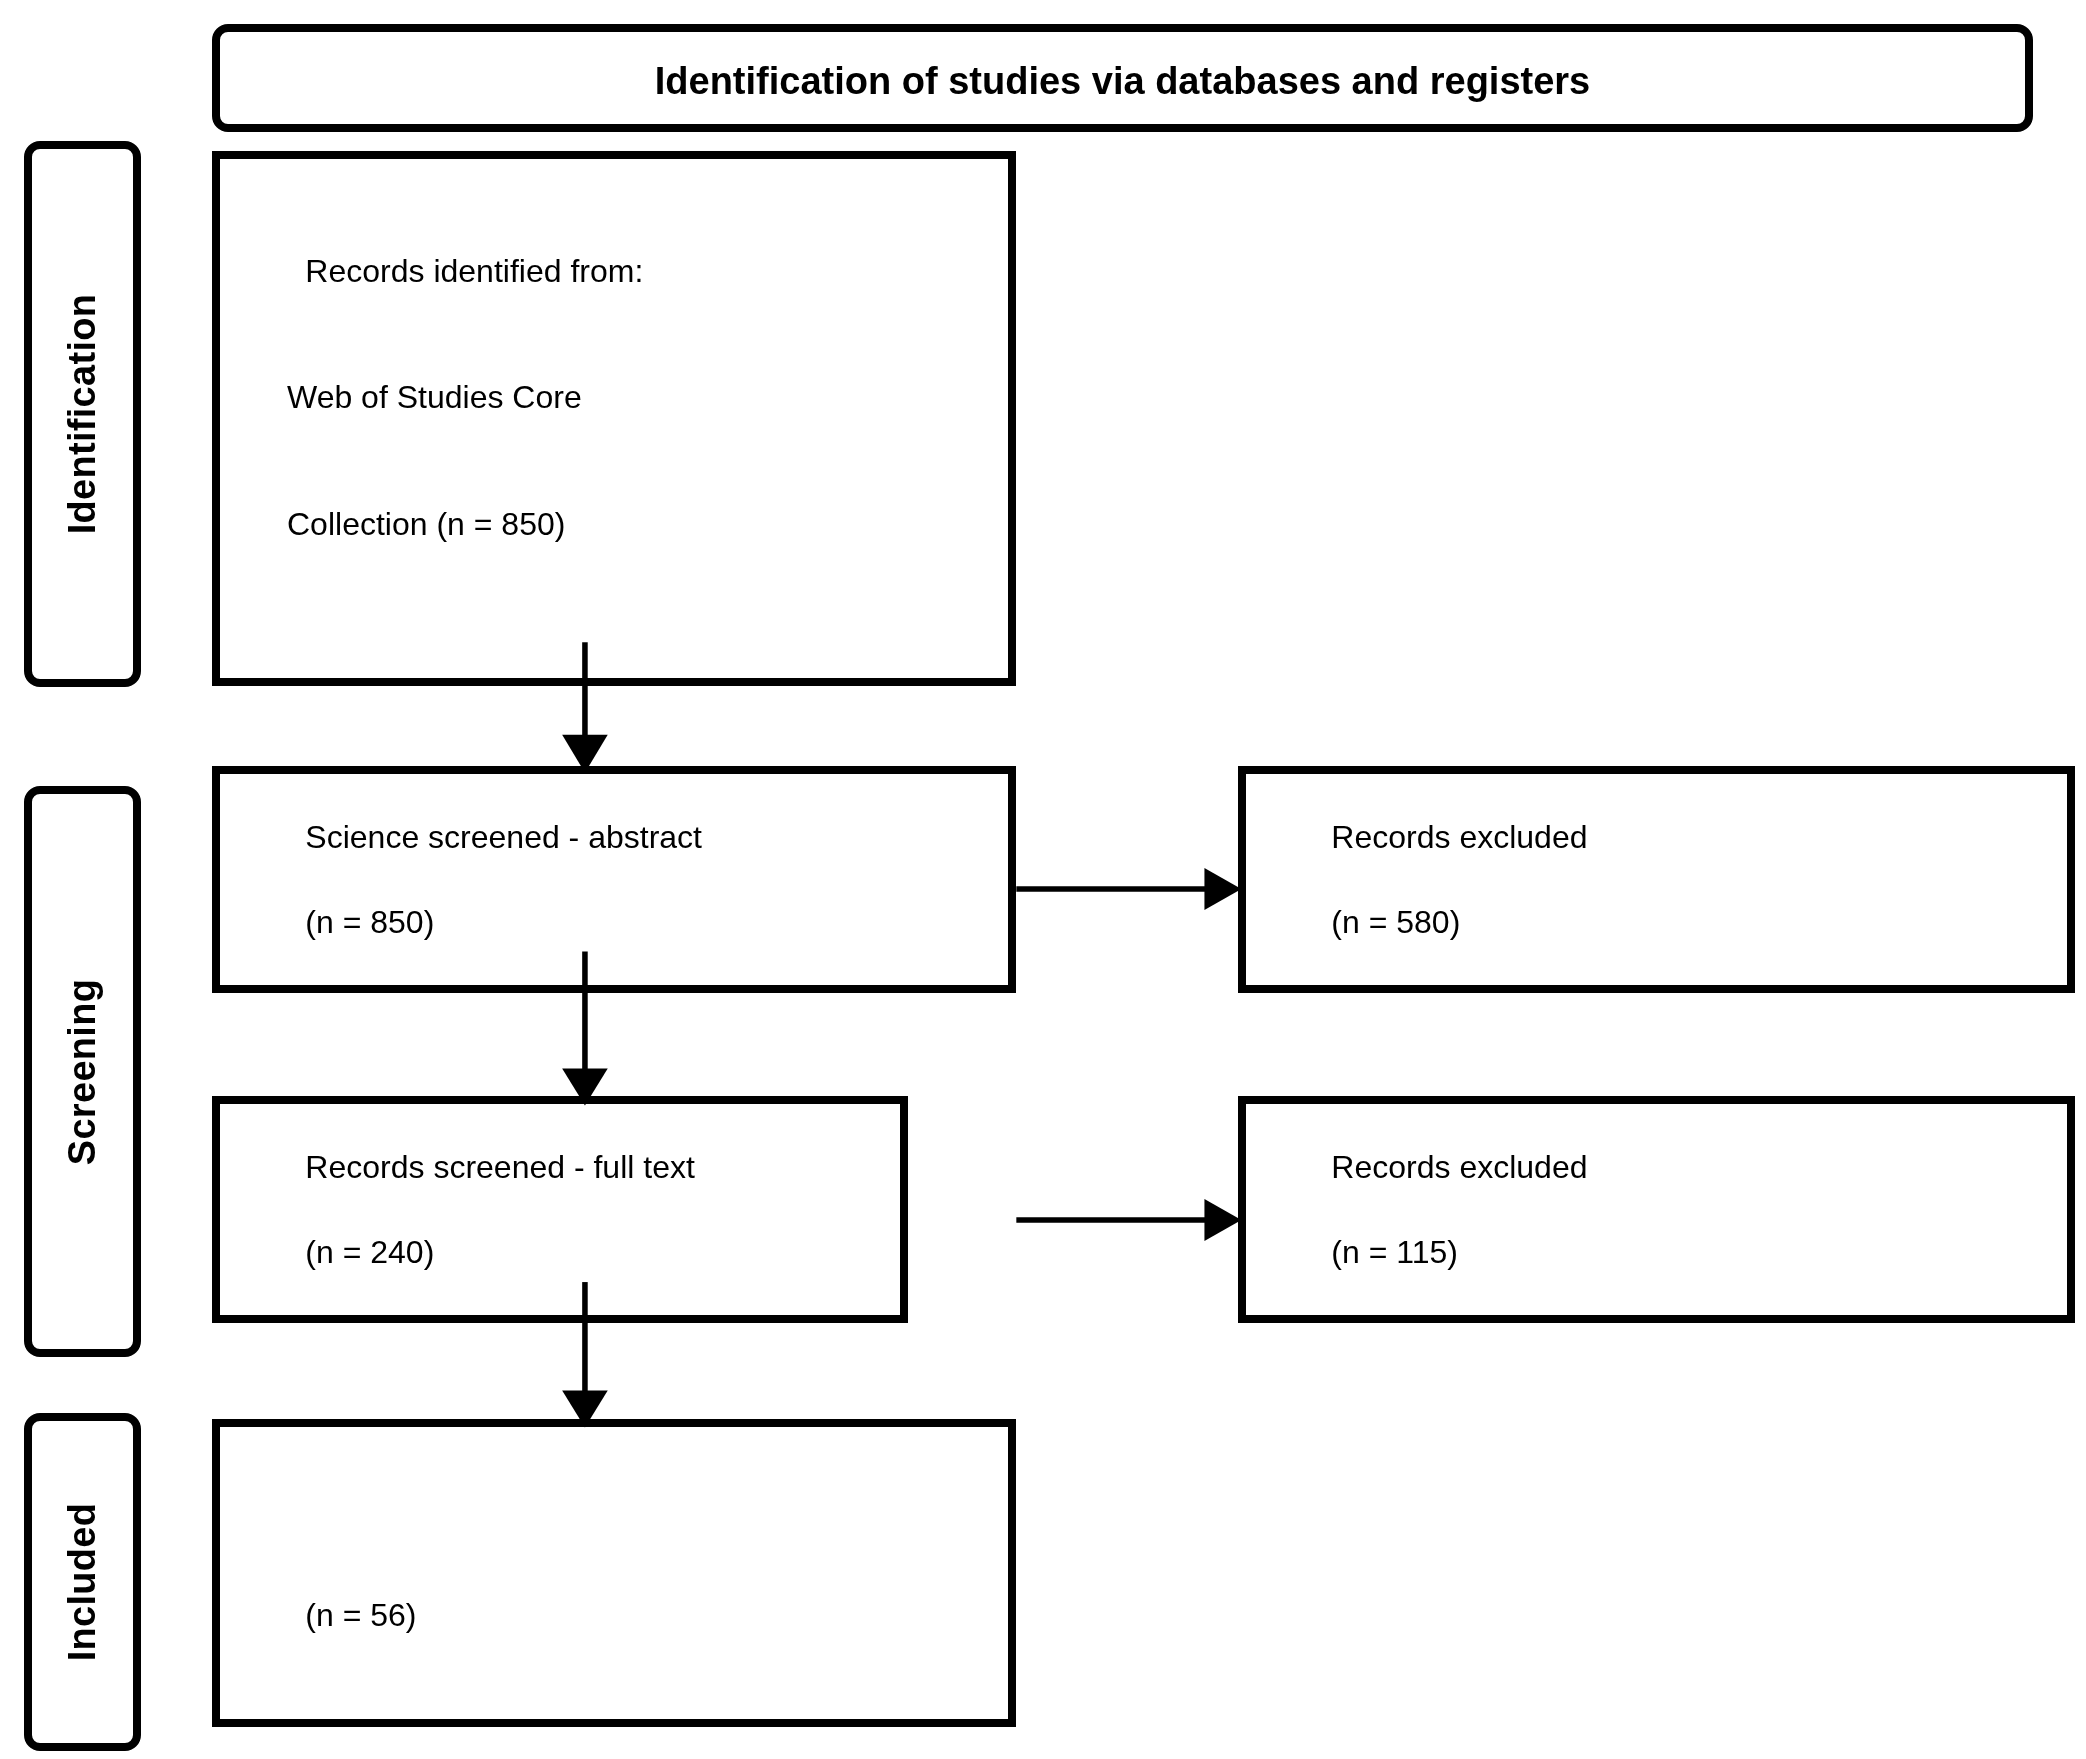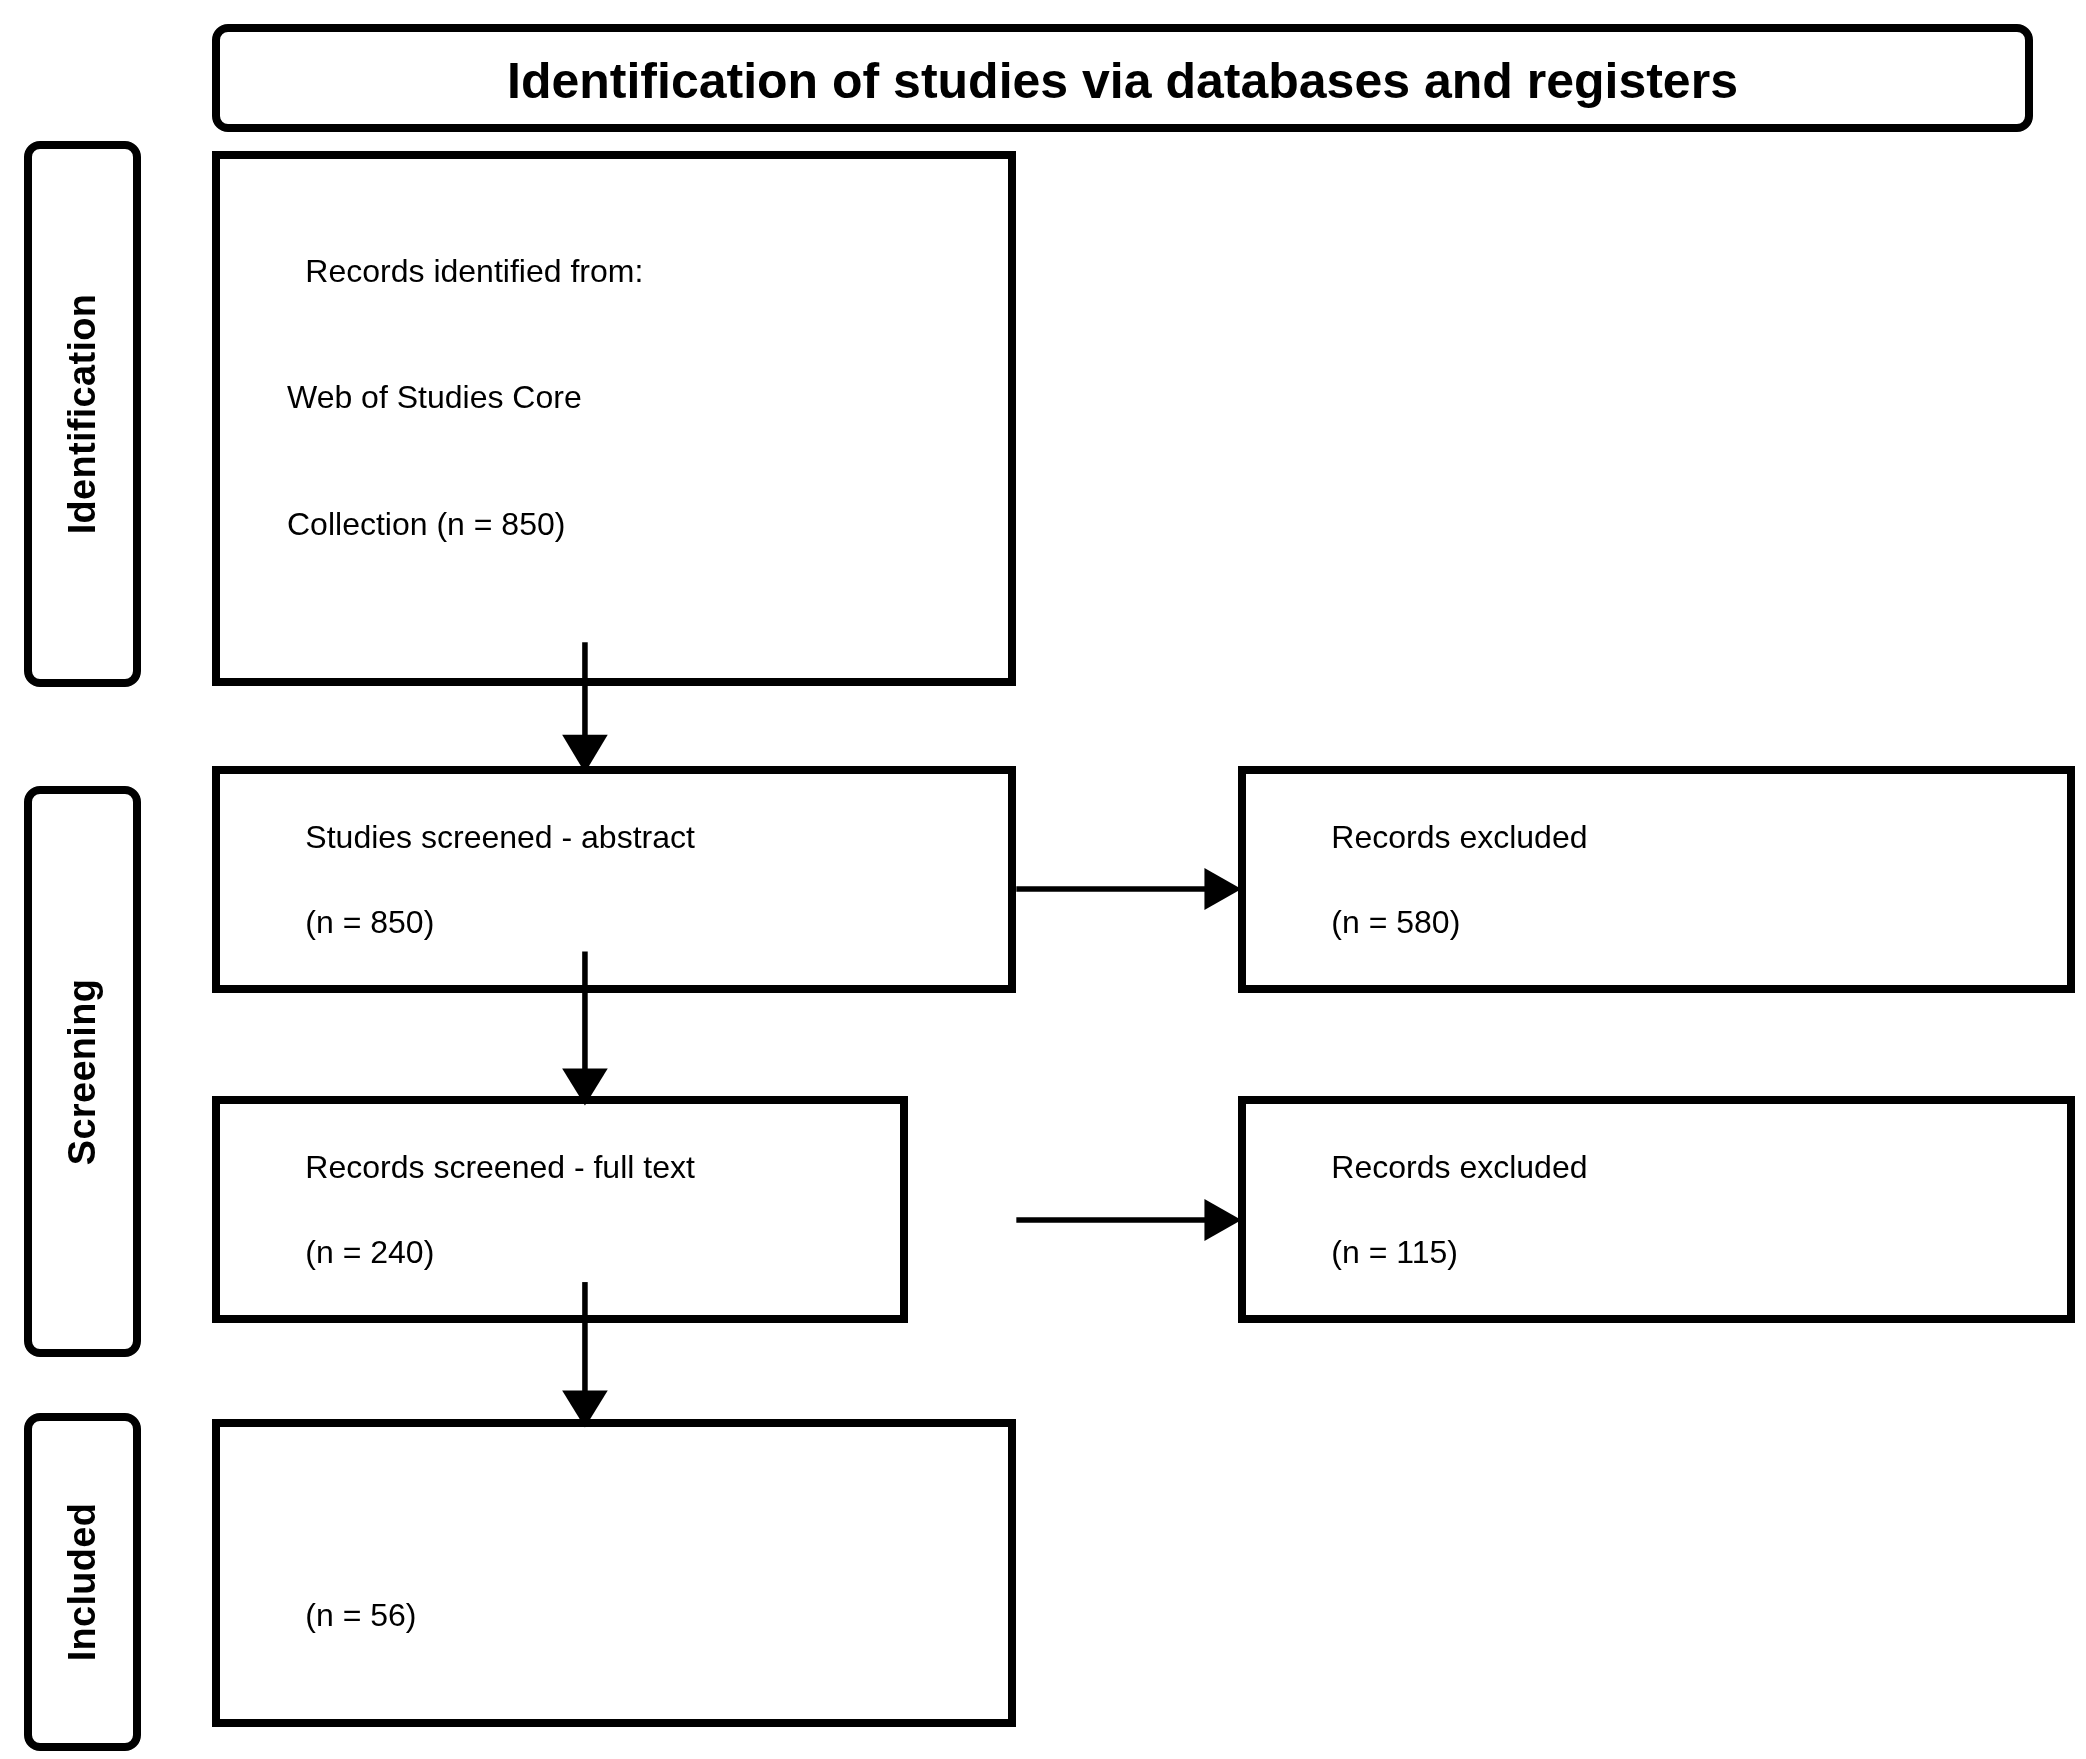--- a/index.html
+++ b/index.html
@@ -42,21 +42,21 @@
     position: absolute;
     box-sizing: border-box;
     border: 8px solid #000000;
     border-radius: 16px;
     background: #ffffff;
     display: flex;
     align-items: center;
     justify-content: center;
   }
   .title-text {
-    font-size: 50px;
+    font-size: 38px;
     font-weight: bold;
     text-align: center;
     line-height: 1.15;
     white-space: nowrap;
     margin-top: 8px;
   }
 
   
   .node-box {
     position: absolute;
@@ -113,21 +113,21 @@
   <div class="node-box" style="left:212px; top:151px; width:804px; height:535px;">
     <div class="node-text">
       <span>Records identified from:</span><br>
       <span class="indent-line">Web of Studies Core</span>
       <span class="indent-line">Collection (n = 850)</span>
     </div>
   </div>
 
   <div class="node-box" style="left:212px; top:766px; width:804px; height:227px;">
     <div class="node-text">
-      <span>Studies screened - abstract</span><br>
+      <span>Science screened - abstract</span><br>
       <span>(n = 850)</span>
     </div>
   </div>
 
   <div class="node-box" style="left:1238px; top:766px; width:837px; height:227px;">
     <div class="node-text">
       <span>Records excluded</span><br>
       <span>(n = 580)</span>
     </div>
   </div>

